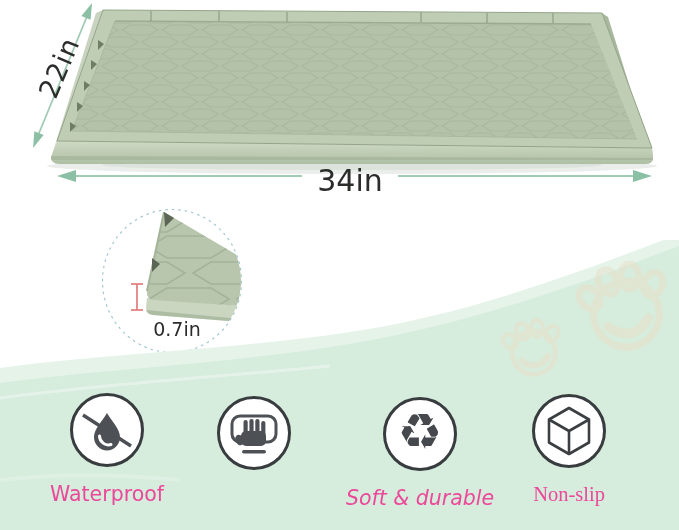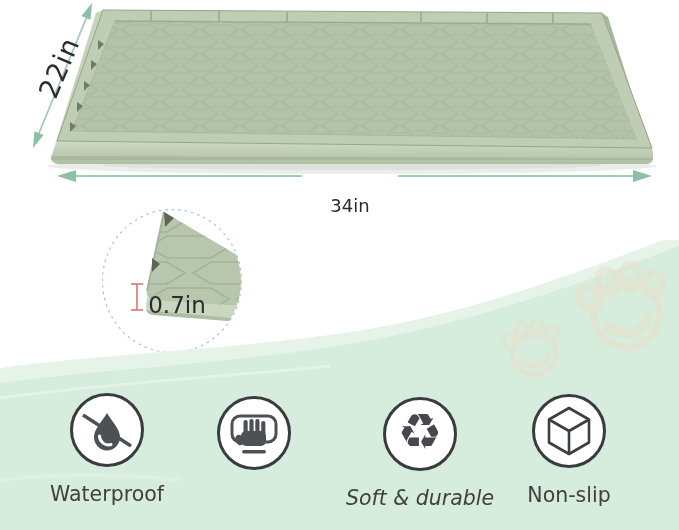--- a/index.html
+++ b/index.html
@@ -4,38 +4,38 @@
 <style>
   html,body{margin:0;padding:0;background:#fff;}
   #stage{
     position:relative;width:679px;height:530px;overflow:hidden;
     background:#ffffff;font-family:"DejaVu Sans","Liberation Sans",sans-serif;
   }
   .abs{position:absolute;}
   .dim-label{color:#2b2d2b;text-align:center;}
   #depth-label{left:14px;top:52px;width:90px;font-size:27px;
     transform:rotate(-67deg);transform-origin:center;letter-spacing:1px;}
-  #width-label{left:300px;top:163px;width:100px;font-size:18px;margin-top:32px;}
-  #thickness-label{left:127px;top:292px;width:100px;font-size:23px;}
+  #width-label{left:300px;top:163px;width:100px;font-size:30px;}
+  #thickness-label{left:127px;top:318px;width:100px;font-size:19px;}
   #detail-circle{left:101px;top:208px;width:142px;height:146px;}
   .feature-circle{
     width:74px;height:74px;border-radius:50%;background:#ffffff;
     border:3.4px solid #383c3f;box-sizing:border-box;
     display:flex;align-items:center;justify-content:center;
   }
   #feat-circle-0{left:70px;top:393px;}
   #feat-circle-1{left:217px;top:396px;}
   #feat-circle-2{left:383px;top:397px;}
   #feat-circle-3{left:532px;top:394px;}
-  .feature-label{color:#404040;font-size:20.5px;text-align:center;width:180px;
+  .feature-label{color:#ec4899;font-size:20.5px;text-align:center;width:180px;
     font-family:"DejaVu Sans","Liberation Sans",sans-serif;}
   #feat-label-0{left:17px;top:482px;}
   #feat-label-1{left:163px;top:482px;}
   #feat-label-2{left:330px;top:486px;font-style:italic;}
-  #feat-label-3{left:479px;top:483px;}
+  #feat-label-3{left:479px;top:483px;font-family:Liberation Serif, serif;}
   #recycle-glyph{font-size:50px;line-height:1;color:#45494d;
     font-family:"DejaVu Sans",sans-serif;margin-top:-4px;}
 </style>
 </head>
 <body>
 
 <div id="stage">
 
   <svg class="abs" style="left:0;top:0" width="679" height="205" viewBox="0 0 679 205">
     <defs>

